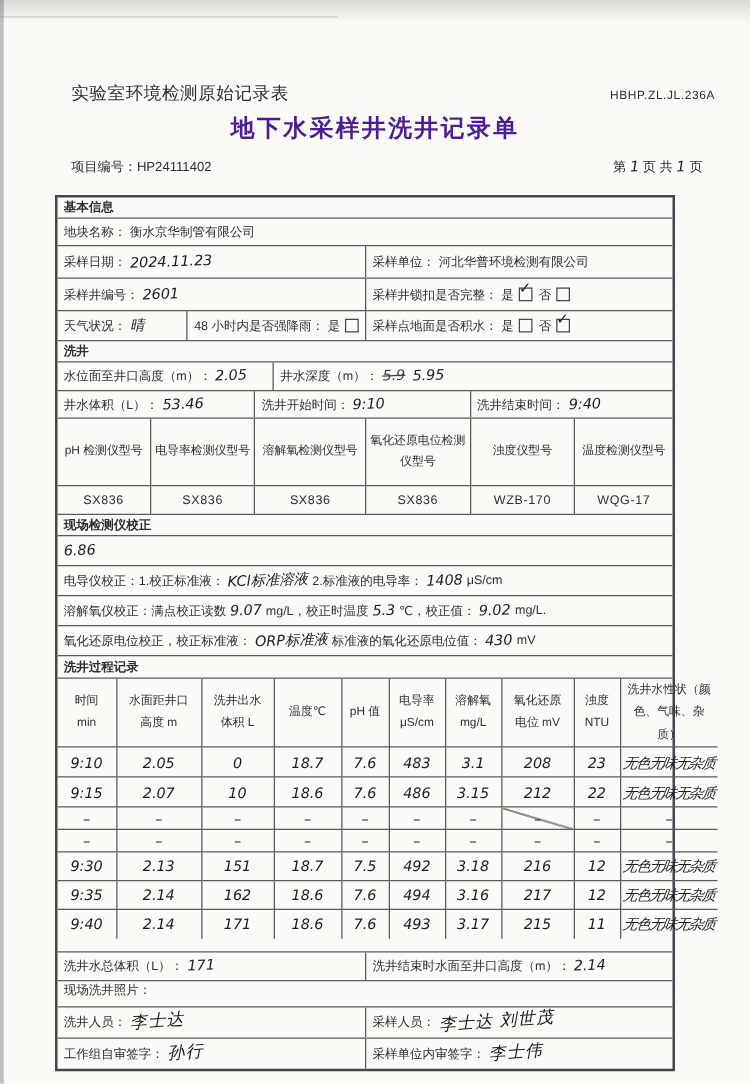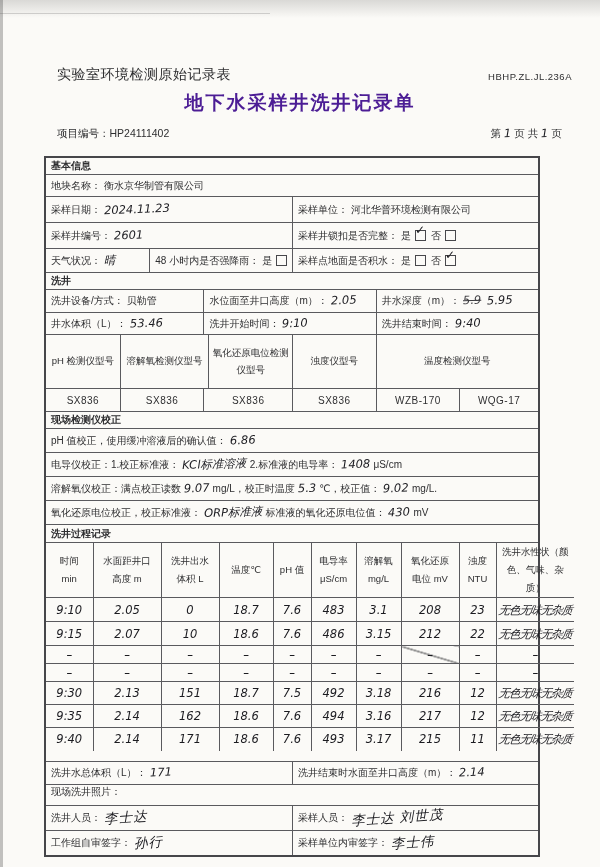--- a/index.html
+++ b/index.html
@@ -155,24 +155,20 @@
     </div>
   </div>
 
   <div class="r sec" style="height:17px">
     <div class="c grow">
         <span class="lb">洗井</span>
       </div>
   </div>
 
   <div class="r" style="height:23px">
-    <div class="c" style="width:32%">
-      <span class="lb">洗井设备/方式：</span>
-      <span class="lb">贝勒管</span>
-    </div>
     <div class="c" style="width:35%">
       <span class="lb">水位面至井口高度（m）：</span>
       <span class="hw">2.05</span>
     </div>
     <div class="c grow">
       <span class="lb">井水深度（m）：</span>
       <span class="hw strike">5.9</span>
       <span class="hw">5.95</span>
     </div>
   </div>
@@ -187,20 +183,21 @@
       <span class="hw">9:10</span>
     </div>
     <div class="c grow">
       <span class="lb">洗井结束时间：</span>
       <span class="hw">9:40</span>
     </div>
   </div>
 
   <div class="r inst" style="height:54px">
     <div class="c" style="width:15%">pH 检测仪型号</div>
+    <div class="c" style="width:17%">电导率检测仪型号</div>
     <div class="c" style="width:18%">溶解氧检测仪型号</div>
     <div class="c" style="width:17%">氧化还原电位检测仪型号</div>
     <div class="c" style="width:17%">浊度仪型号</div>
     <div class="c grow">温度检测仪型号</div>
   </div>
 
   <div class="r instv" style="height:23px">
     <div class="c" style="width:15%">SX836</div>
     <div class="c" style="width:17%">SX836</div>
     <div class="c" style="width:18%">SX836</div>
@@ -210,21 +207,20 @@
   </div>
 
   <div class="r sec" style="height:17px">
     <div class="c grow">
         <span class="lb">现场检测仪校正</span>
       </div>
   </div>
 
   <div class="r" style="height:24px">
     <div class="c grow">
-      <span class="lb">pH 值校正，使用缓冲溶液后的确认值：</span>
       <span class="hw">6.86</span>
     </div>
   </div>
 
   <div class="r" style="height:24px">
     <div class="c grow">
       <span class="lb">电导仪校正：1.校正标准液：</span>
       <span class="hw">KCl标准溶液</span>
       <span class="lb">2.标准液的电导率：</span>
       <span class="hw">1408</span>

